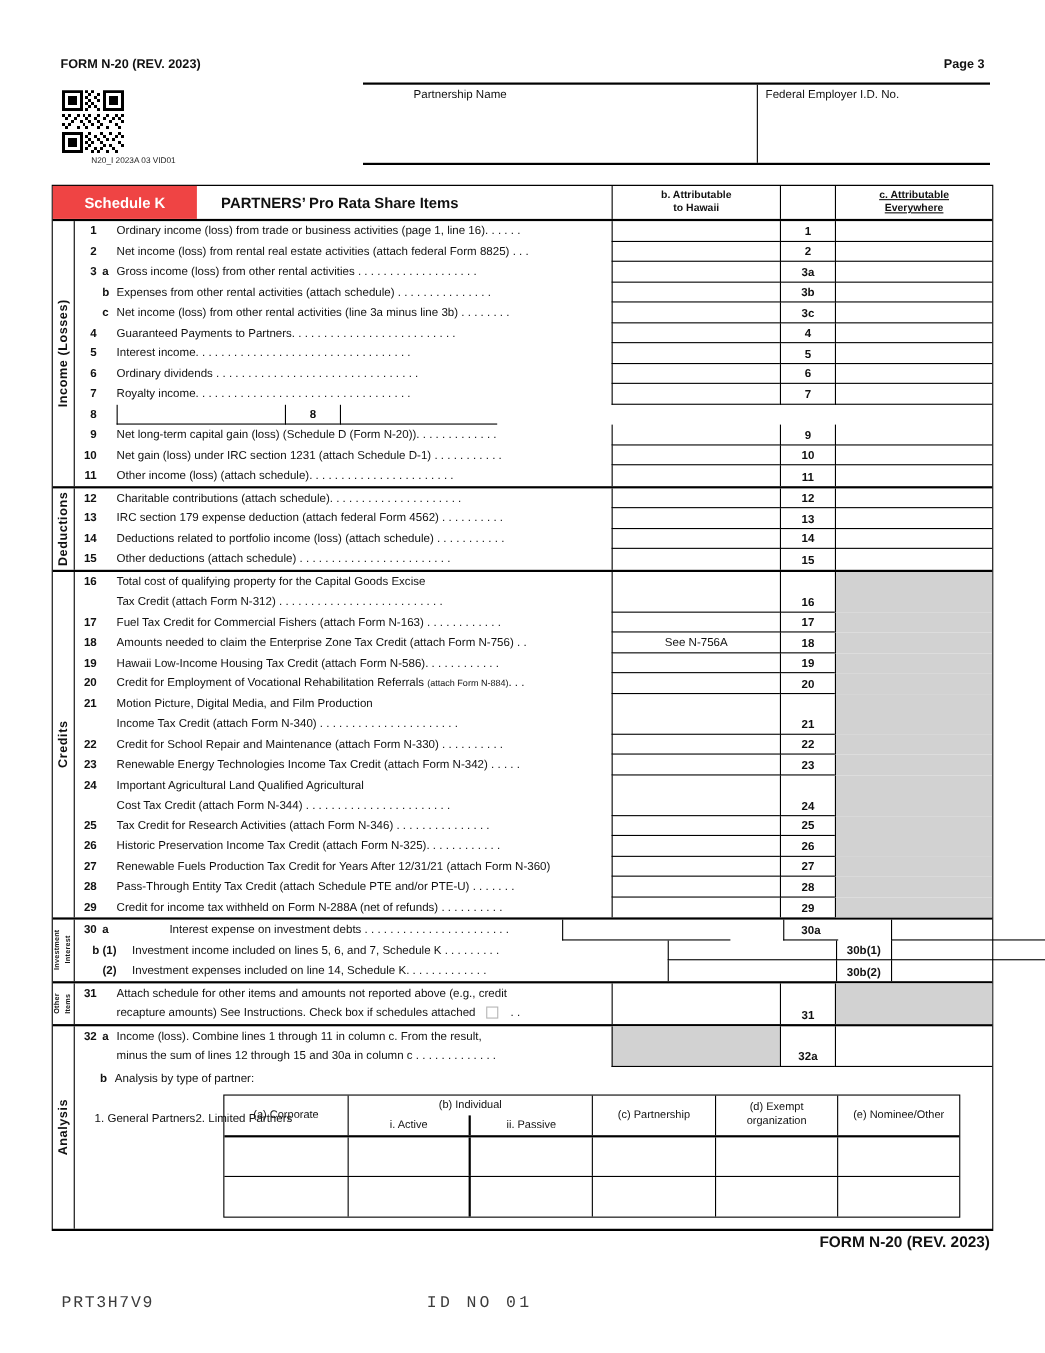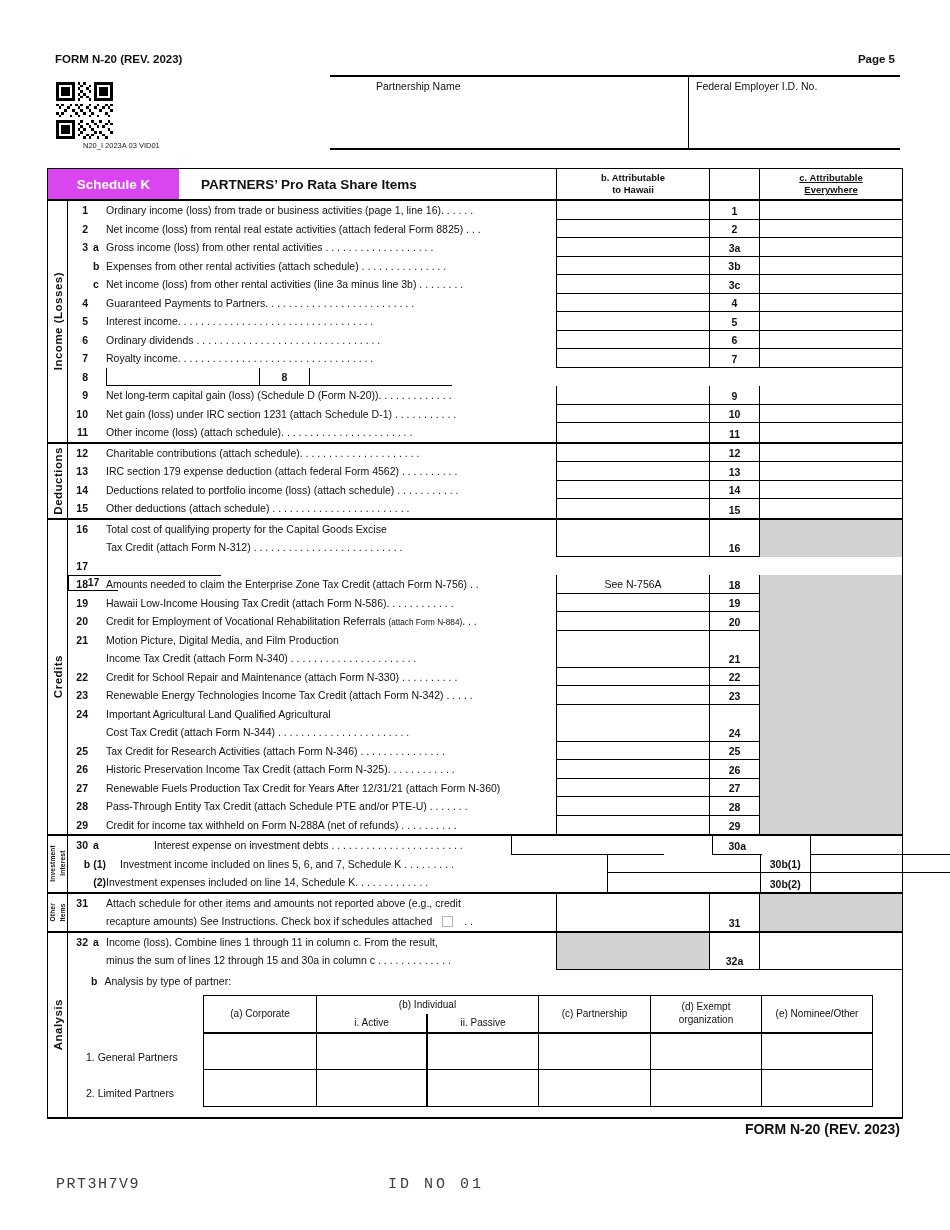--- a/index.html
+++ b/index.html
@@ -25,21 +25,21 @@
   .pn-right { flex:1; }
   .pn-label { font-size:10.5px; padding:3px 0 0 7px; }
 
   
   .sched {
     left:47px; top:168px; width:856px;
     border:1.6px solid #000; border-bottom:2.5px solid #000;
   }
   .sk-header { display:flex; height:32px; border-bottom:2.5px solid #000; align-items:stretch; }
   .sk-tab {
-    width:131px; background:#d946ef; color:#fff; font-weight:bold; font-size:13.5px;
+    width:131px; background:#ef4444; color:#fff; font-weight:bold; font-size:13.5px;
     display:flex; align-items:center; justify-content:center;
   }
   .sk-title { flex:1; display:flex; align-items:center; padding-left:22px; font-weight:bold; font-size:13.5px; }
   .sk-colb, .sk-colc {
     font-size:9.5px; font-weight:bold; text-align:center; line-height:1.25;
     display:flex; flex-direction:column; justify-content:center;
     border-left:1.6px solid #000;
   }
   .sk-colb { width:153px; }
   .sk-ref  { width:50px; border-left:1.6px solid #000; }
@@ -81,21 +81,21 @@
   .checkbox {
     display:inline-block; width:11px; height:11px; border:1.5px solid #b5b5b5;
     vertical-align:middle; margin:0 8px 2px 10px; background:#fff;
   }
 
   
   .intro { display:flex; font-size:10.5px; padding:5px 0 3px 0; }
   .intro .bsub { font-weight:bold; margin-left:23px; }
   .intro .it { margin-left:7px; }
   .an-wrap { display:flex; margin-top:5px; }
-  .an-labels { width:135px; flex-shrink:0; padding-left:18px; display:flex; flex-direction:column;justify-content:flex-end; }
+  .an-labels { width:135px; flex-shrink:0; padding-left:18px; display:flex; flex-direction:row; }
   .an-spacer { height:38px; }
   .an-label { height:36px; display:flex; align-items:flex-end; padding-bottom:8px; font-size:10.5px; white-space:nowrap; }
   .an-table { width:670px; border:1.6px solid #000; }
   .an-head { display:flex; height:38px; border-bottom:2.5px solid #000; font-size:10px; text-align:center; }
   .an-ca { width:113px; border-right:1.6px solid #000; display:flex; align-items:center; justify-content:center; }
   .an-cb { width:222px; border-right:1.6px solid #000; display:flex; flex-direction:column; }
   .an-cbt { height:18px; line-height:18px; }
   .an-cbb { flex:1; display:flex; }
   .an-ci { width:111px; border-right:2.2px solid #000; line-height:17px; }
   .an-cii { flex:1; line-height:17px; }
@@ -116,21 +116,21 @@
   .form-footer { right:50px; top:1121px; font-weight:bold; font-size:14px; }
   .print-left  { left:56px; top:1176px; font-family:"Liberation Mono", monospace; font-size:15px; color:#3c3c3c; letter-spacing:1.5px; }
   .print-center{ left:388px; top:1176px; font-family:"Liberation Mono", monospace; font-size:15px; color:#3c3c3c; letter-spacing:3px; }
 </style>
 </head>
 <body>
 
 <div>
 
   <div class="abs hdr-left">FORM N-20 (REV. 2023)</div>
-  <div class="abs hdr-right">Page 5</div>
+  <div class="abs hdr-right">Page 3</div>
 
   <svg class="abs qr" width="57" height="57" viewBox="0 0 21 21" shape-rendering="crispEdges">
     <rect x="0" y="0" width="7" height="7" fill="#000"></rect>
       <rect x="1" y="1" width="5" height="5" fill="#fff"></rect>
       <rect x="2" y="2" width="3" height="3" fill="#000"></rect>
     <rect x="14" y="0" width="7" height="7" fill="#000"></rect>
       <rect x="15" y="1" width="5" height="5" fill="#fff"></rect>
       <rect x="16" y="2" width="3" height="3" fill="#000"></rect>
     <rect x="0" y="14" width="7" height="7" fill="#000"></rect>
       <rect x="1" y="15" width="5" height="5" fill="#fff"></rect>
@@ -467,21 +467,21 @@
                 <span class="s"></span>
               </div>
               <div class="cell-desc">
                 <div class="ln">Total cost of qualifying property for the Capital Goods Excise</div>
                 <div class="ln">Tax Credit (attach Form N-312)  . . . . . . . . . . . . . . . . . . . . . . . . . .</div>
               </div>
               <div class="cell-b"></div>
               <div class="cell-ref">16</div>
               <div class="cell-c shaded"></div>
             </div>
-            <div class="row" style="height: 18.5px; flex-direction: column;">
+            <div class="row" style="height: 18.5px;">
               <div class="cell-num">
                 <span class="n">17</span>
                 <span class="s"></span>
               </div>
               <div class="cell-desc">
                 <div class="ln">Fuel Tax Credit for Commercial Fishers (attach Form N-163) . . . . . . . . . . . .</div>
               </div>
               <div class="cell-b"></div>
               <div class="cell-ref">17</div>
               <div class="cell-c shaded"></div>
@@ -662,21 +662,21 @@
               </div>
               <div class="cell-b"></div>
               <div class="cell-ref">30b(1)</div>
               <div class="cell-c"></div>
             </div>
             <div class="row" style="height: 18.5px;">
               <div class="cell-num">
                 <span class="n"></span>
                 <span class="s" style="margin-left: 17px;">(2)</span>
               </div>
-              <div class="cell-desc" style="">
+              <div class="cell-desc" style="padding-left: 14px;">
                 <div class="ln">Investment expenses included on line 14, Schedule K. . . . . . . . . . . . .</div>
               </div>
               <div class="cell-b"></div>
               <div class="cell-ref">30b(2)</div>
               <div class="cell-c"></div>
             </div>
           </div>
         </div>
         <div class="section">
           <div class="side-label small">

